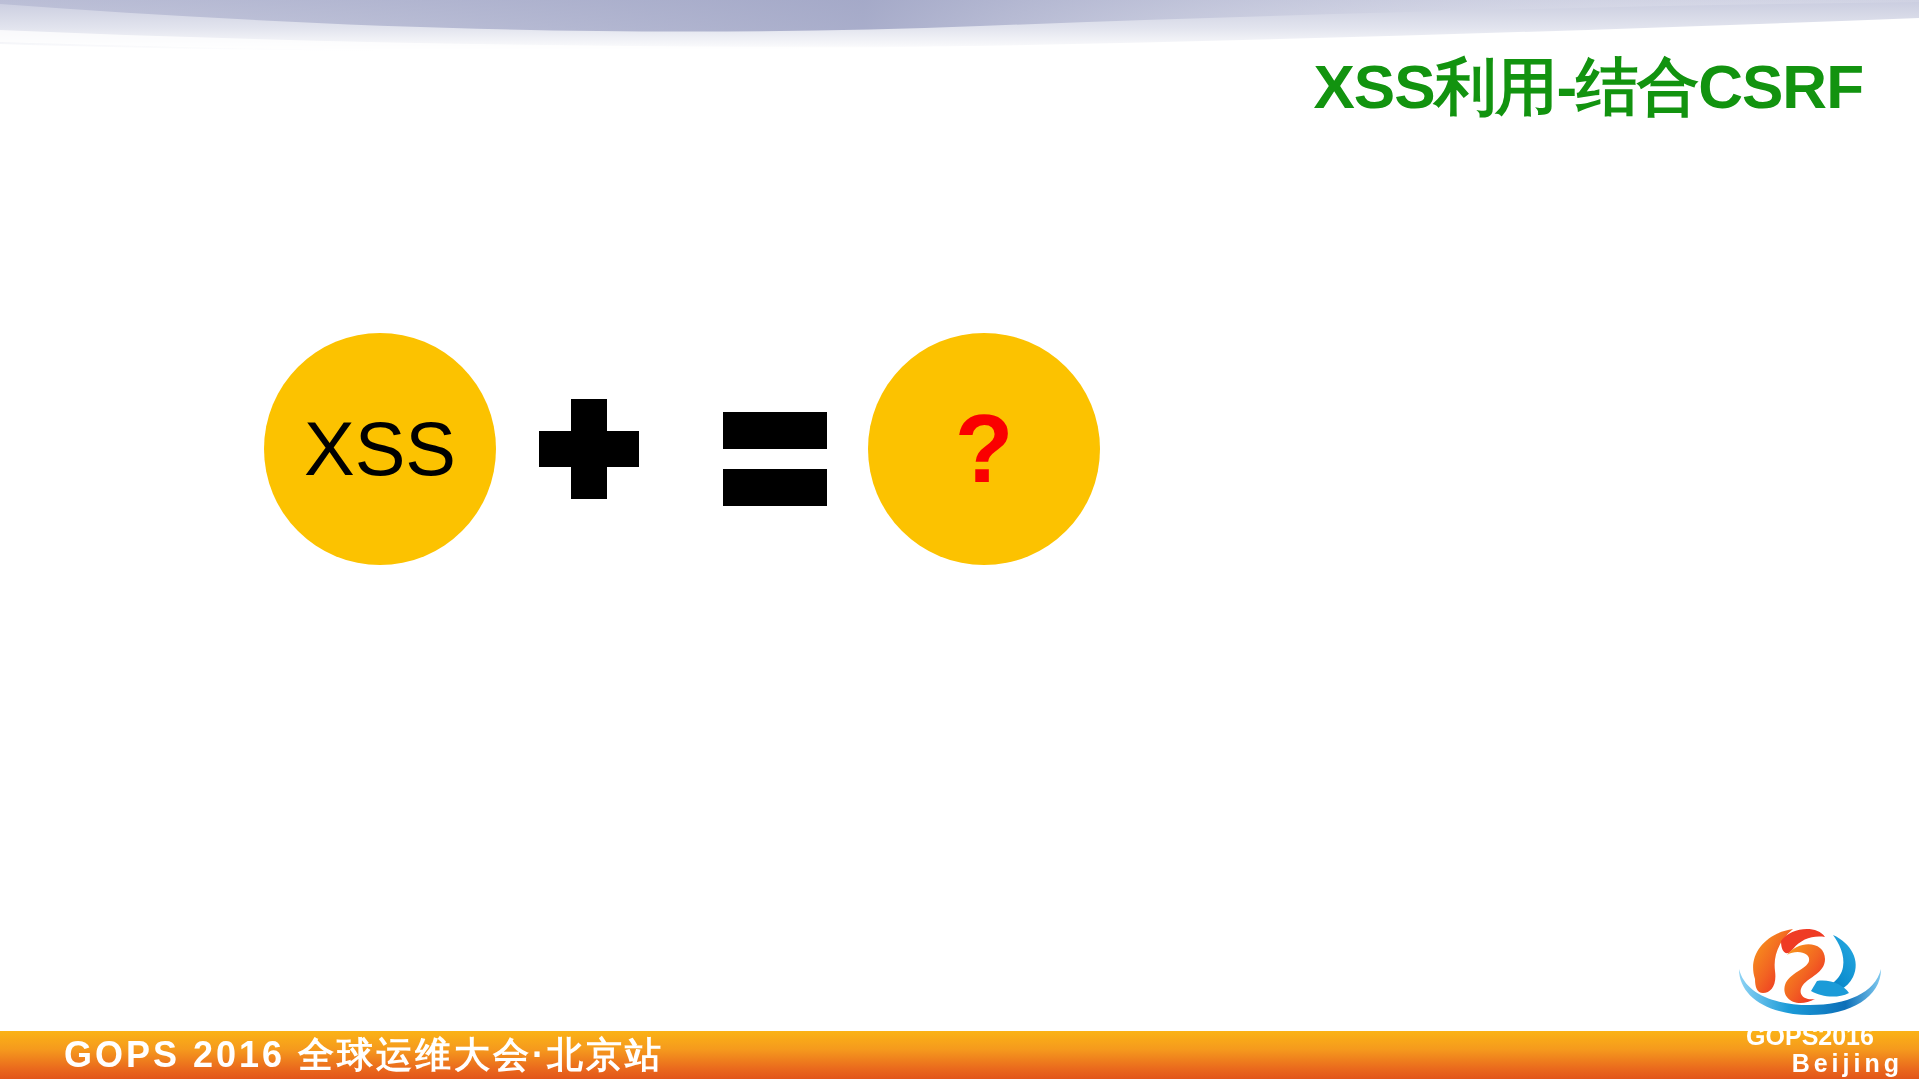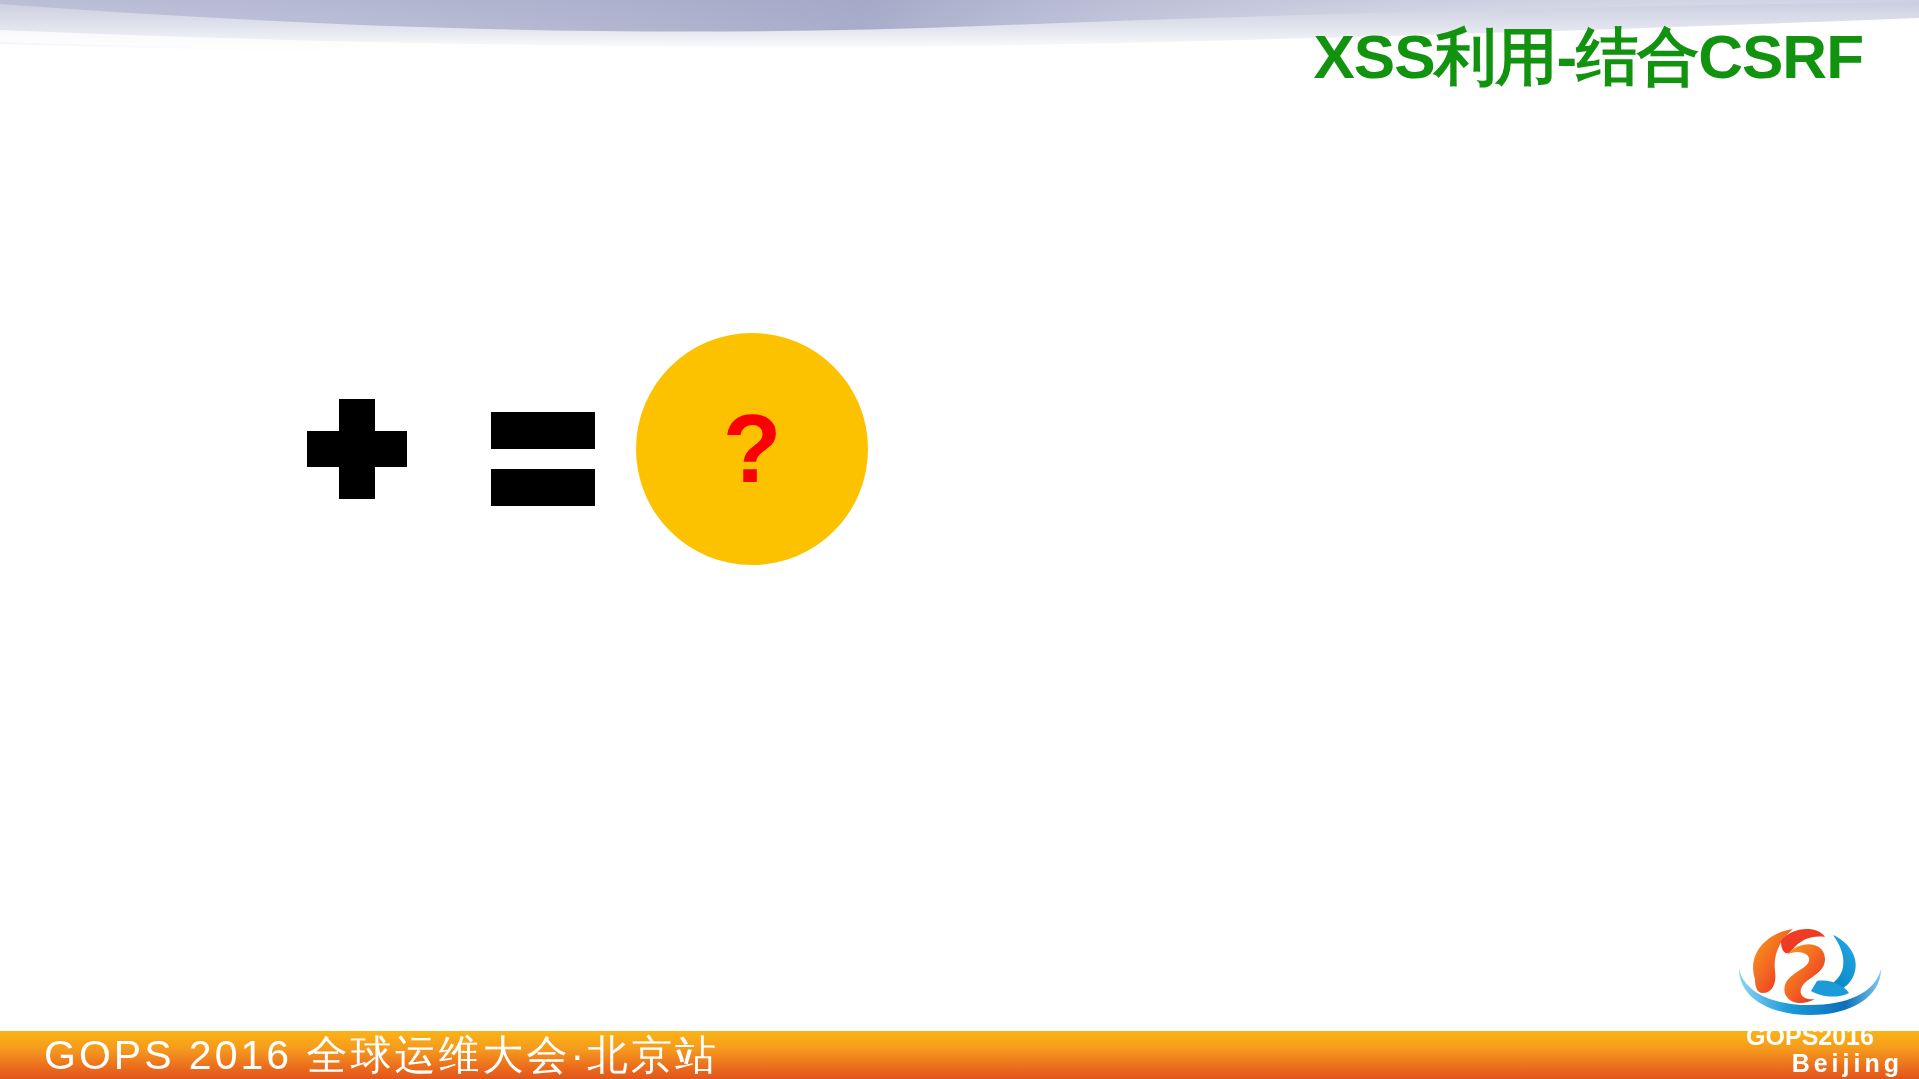--- a/index.html
+++ b/index.html
@@ -22,21 +22,21 @@
     width: 1919px; height: 56px;
     overflow: hidden;
     pointer-events: none;
   }
   .top-deco svg { display: block; }
 
   
   .slide-title {
     position: absolute;
     right: 56px;
-    top: 26px;
+    top: 56px;
     font-size: 62px;
     font-weight: bold;
     color: #12930f;
     letter-spacing: -1px;
     line-height: 1;
     white-space: nowrap;
   }
 
   
   .equation {
@@ -120,28 +120,29 @@
   .bottom-bar {
     position: absolute;
     left: 0;
     bottom: 0;
     width: 1919px;
     height: 48px;
     background: linear-gradient(to bottom, #fbb316 0%, #f59a1d 38%, #ea6a1d 78%, #e2551a 100%);
   }
   .bottom-bar-text {
     position: absolute;
-    left: 44px;
+    left: 64px;
     top: 50%;
     transform: translateY(-50%);
     color: #ffffff;
-    font-size: 41px;
+    font-size: 36px;
     letter-spacing: 3px;
     white-space: nowrap;
     line-height: 1;
+    font-weight: bold;
   }
 
   
   .logo {
     position: absolute;
     right: 16px;
     bottom: 0px;
     width: 186px;
     height: 160px;
   }
@@ -198,20 +199,23 @@
     <path d="M0,0 H1919 V18 C1500,34 1100,46 700,50 C420,53 180,50 0,44 Z" fill="url(#decoGrad)"></path>
     <path d="M0,4 C300,26 620,40 980,26 C1300,14 1600,6 1919,2 L1919,0 L0,0 Z" fill="url(#decoGrad2)"></path>
     <path d="M0,30 C420,48 900,52 1400,40 C1620,35 1800,28 1919,22 L1919,40 C1700,48 1400,54 1000,56 C600,56 250,50 0,42 Z" fill="#ffffff" opacity="0.75"></path>
   </svg>
 </div>
 
 <div class="slide-title">XSS利用-结合CSRF</div>
 
 <div class="equation">
 
+  <div class="bubble">
+    <span class="bubble-label">XSS</span>
+  </div>
 
   <div class="op op-plus">
     <span class="bar-h"></span>
     <span class="bar-v"></span>
   </div>
 
 
   <div class="op op-equals">
     <span class="eq-bar top"></span>
     <span class="eq-bar bottom"></span>

